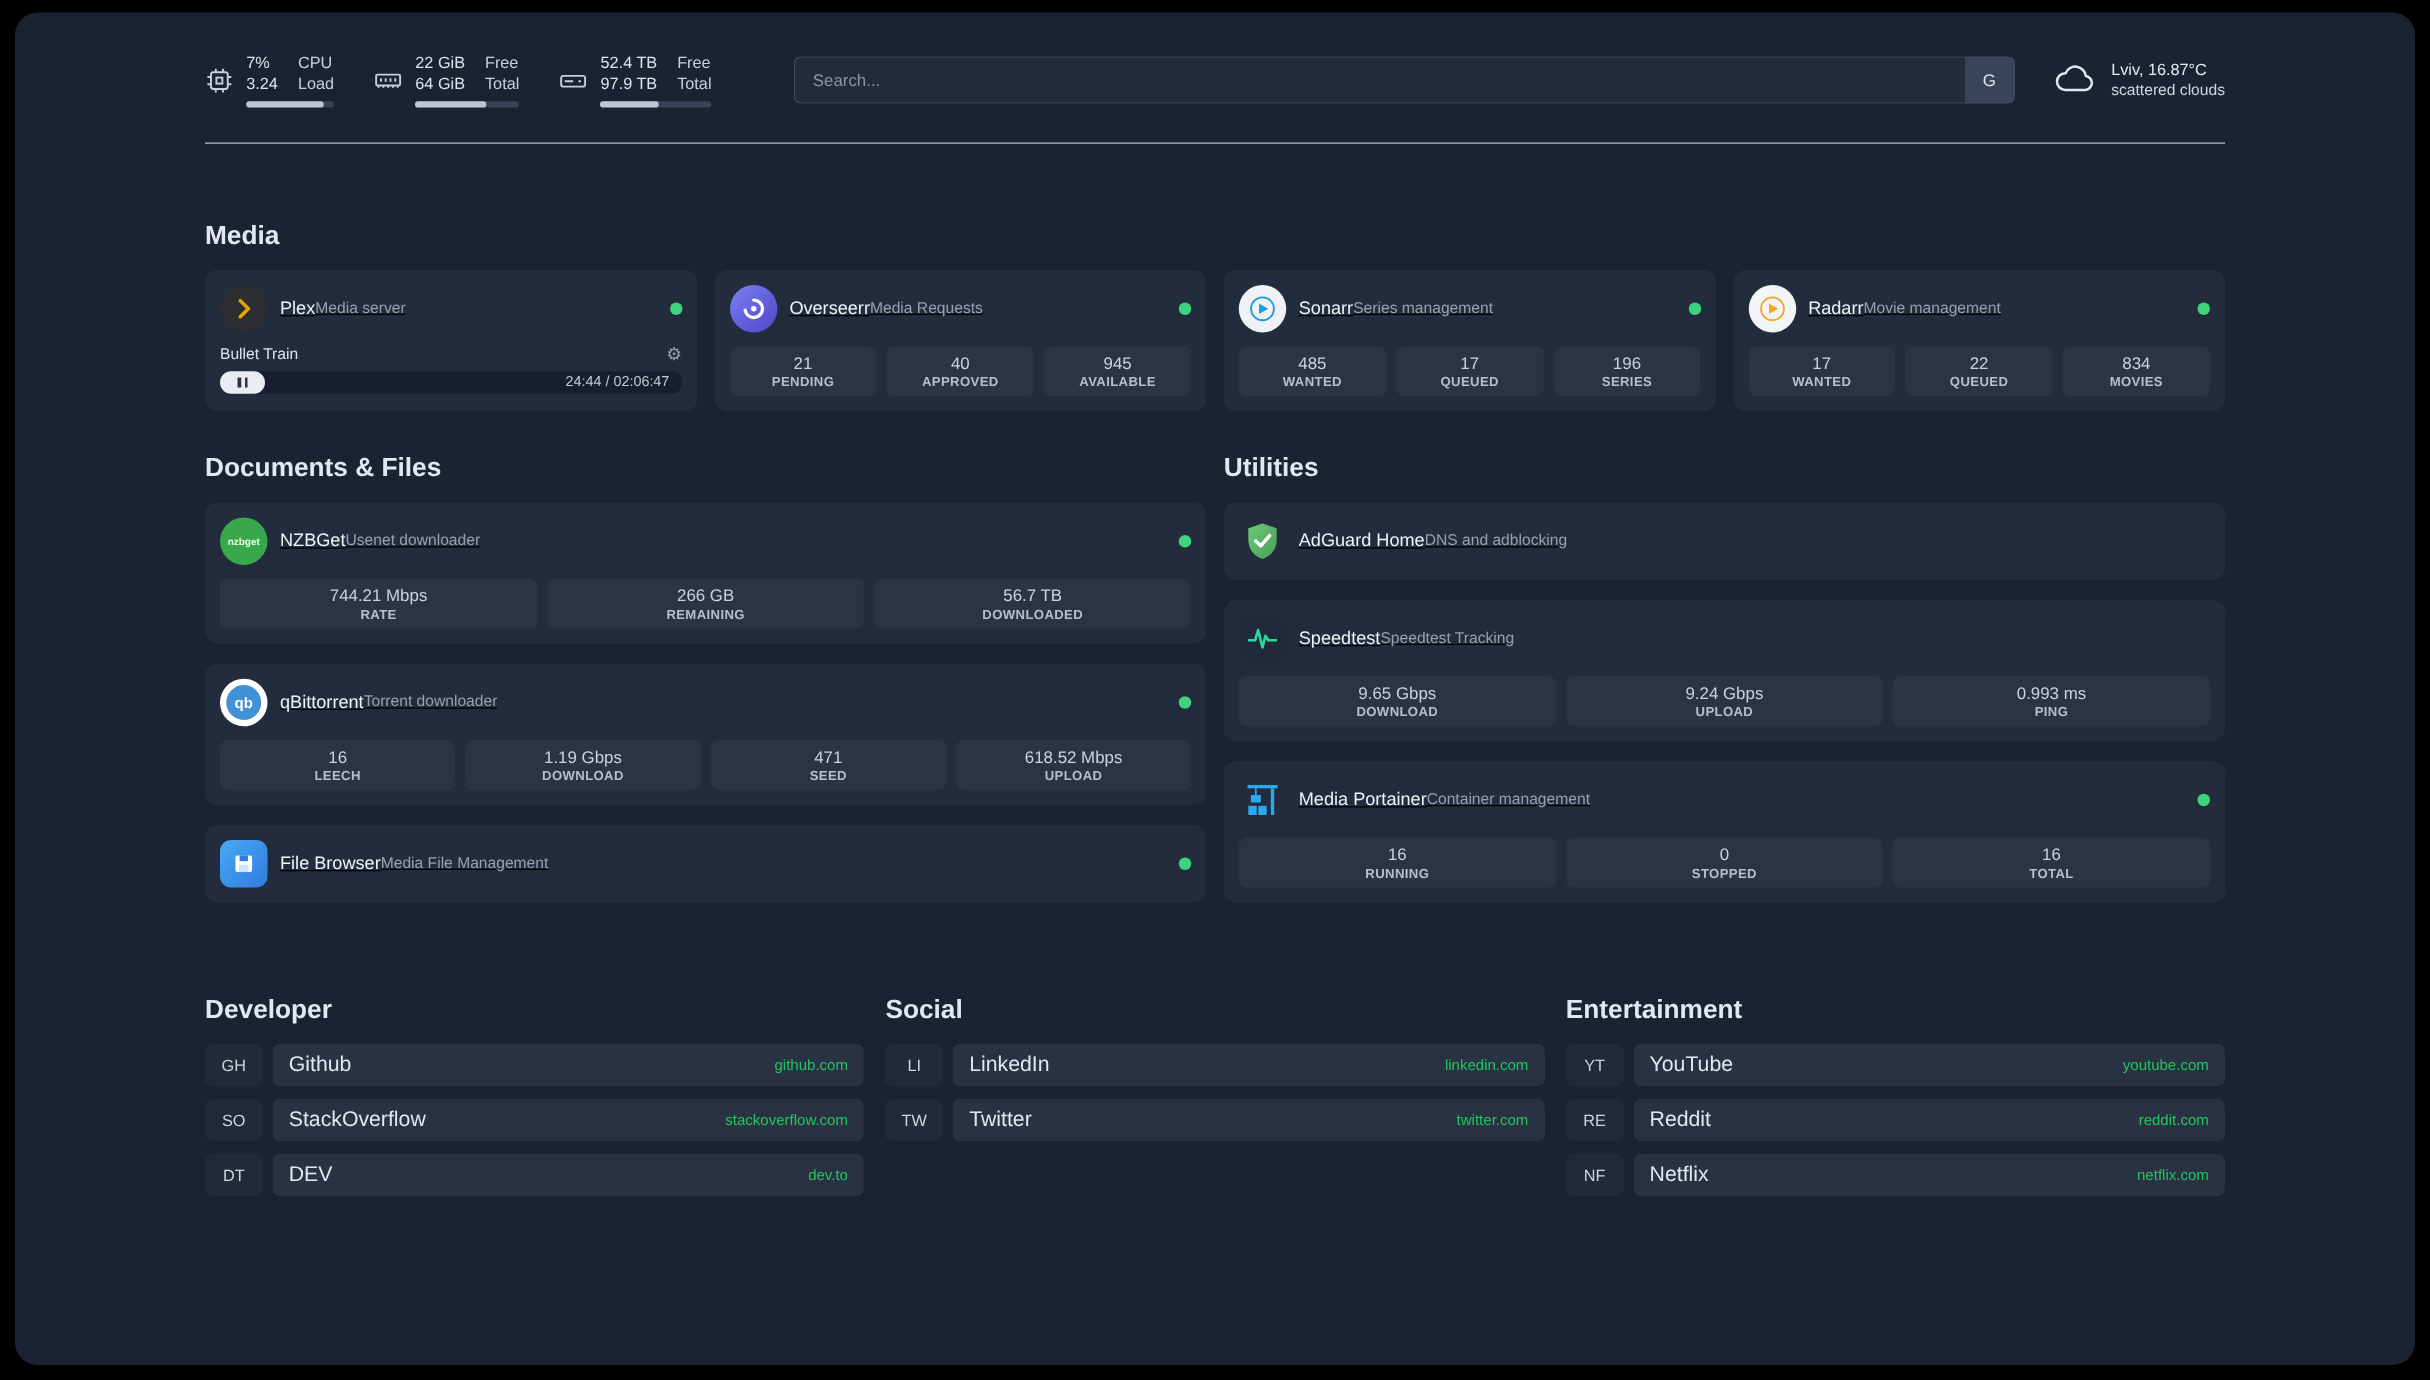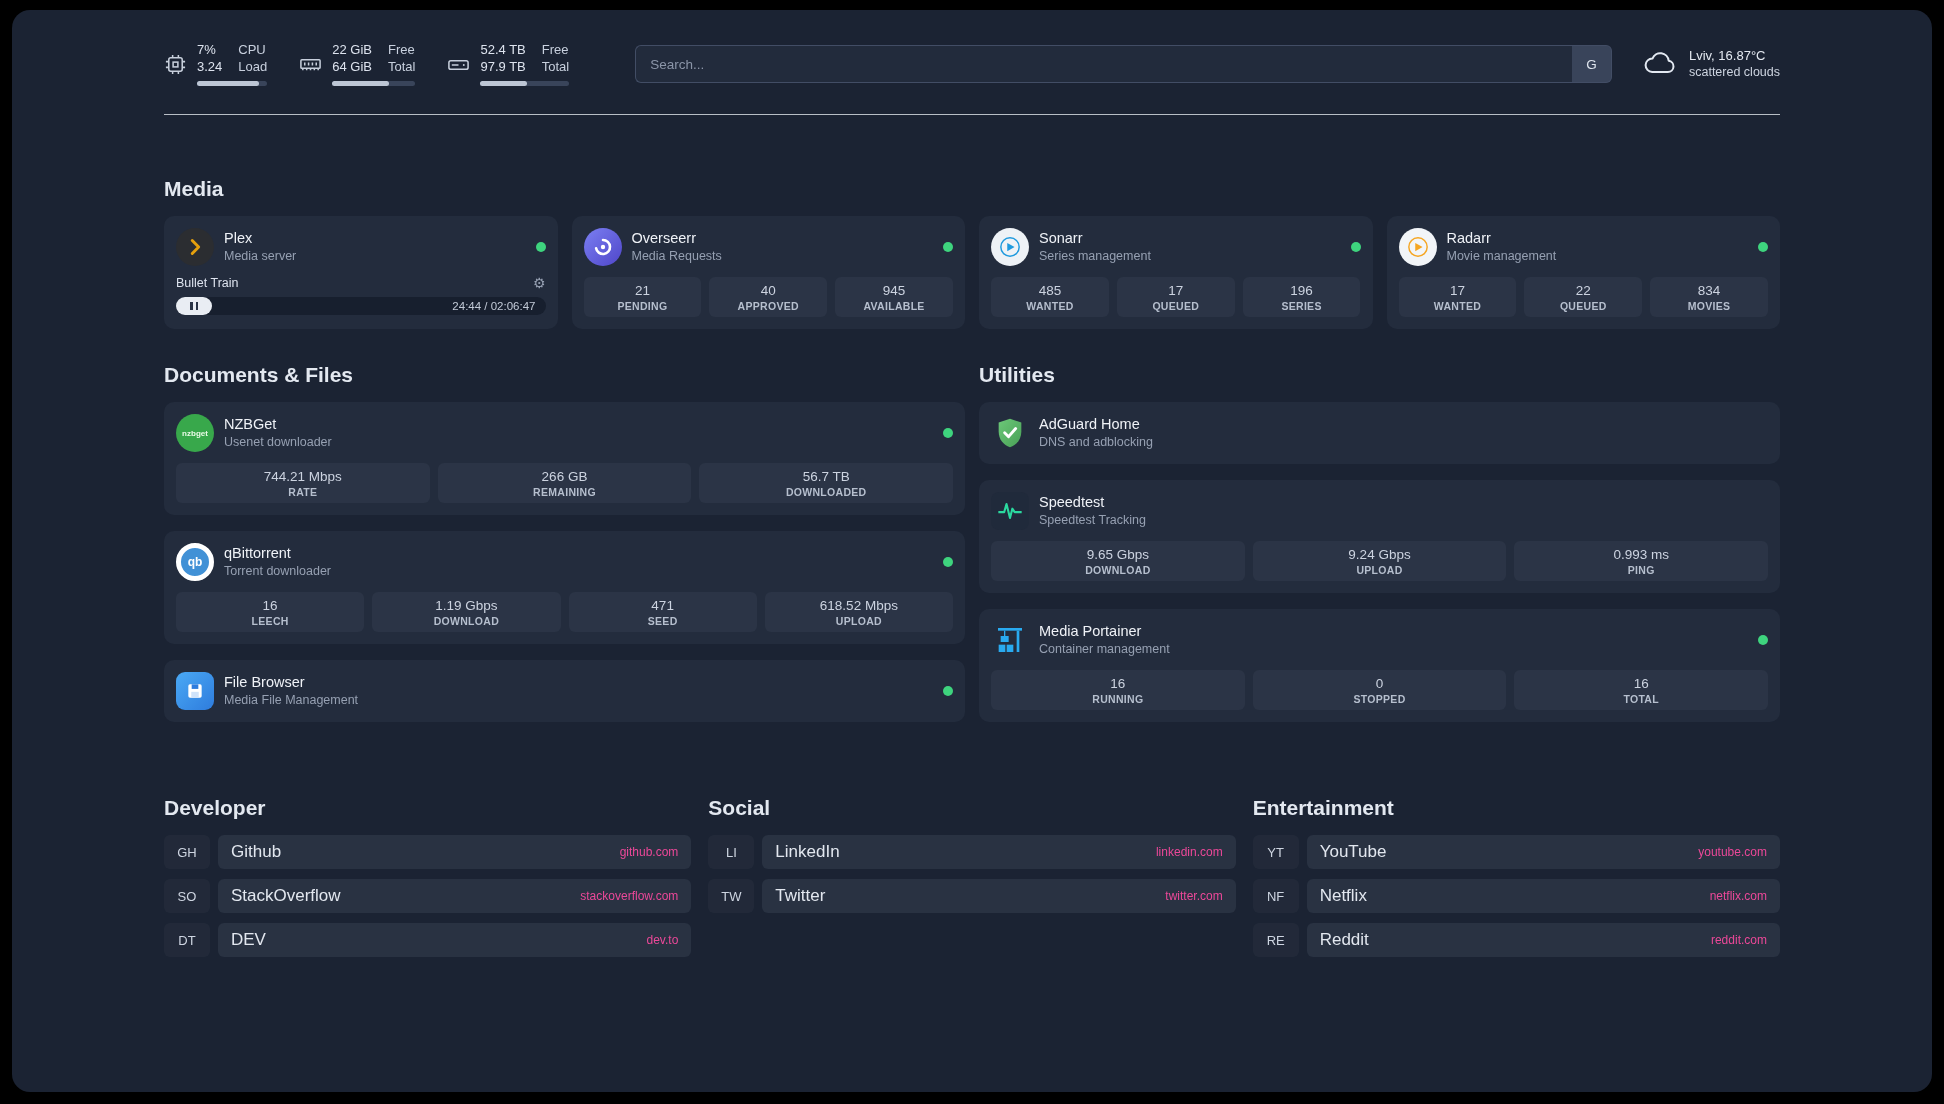--- a/index.html
+++ b/index.html
@@ -40,21 +40,21 @@
   
   h2.sec { font-size:21px; font-weight:600; color:#e3e8f0; margin-bottom:15px; }
   .media-section { margin-top:62px; }
   .media-grid { display:grid; grid-template-columns:repeat(4,1fr); gap:14px; }
 
   .card { background:#232c3d; border-radius:10px; padding:12px; display:flex; flex-direction:column; }
   .card-head { display:flex; align-items:center; gap:10px; }
   .app-icon { width:38px; height:38px; border-radius:50%; display:flex; align-items:center;
     justify-content:center; flex-shrink:0; overflow:hidden; }
   .app-icon svg { display:block; }
-  .app-text { display:flex; flex-direction:column; line-height:1.3; }
+  .app-text { display:flex; flex-direction:row; line-height:1.3;text-decoration:underline; }
   .app-name { font-size:14.5px; color:#eff2f7; font-weight:500; }
   .app-desc { font-size:12.5px; color:#96a0b2; }
   .dot { width:10px; height:10px; border-radius:50%; background:#3ed47e; margin-left:auto; flex-shrink:0; }
 
   .stats { display:flex; gap:8px; margin-top:11px; }
   .stat { flex:1; background:#2b3446; border-radius:6px; text-align:center; padding:6px 4px 5px;
     display:flex; flex-direction:column; gap:2px; }
   .stat-val { font-size:13.5px; color:#ccd3e0; }
   .stat-lab { font-size:10.5px; font-weight:700; color:#b6bfce; letter-spacing:.3px; }
 
@@ -88,21 +88,21 @@
   .ic-speedtest { border-radius:8px; background:#202a3b; }
 
   
   .bookmarks { display:grid; grid-template-columns:repeat(3,1fr); gap:17px; margin-top:58px; }
   .bm-row { display:flex; gap:8px; height:34px; margin-bottom:10px; text-decoration:none; cursor:pointer; }
   .bm-abbr { width:46px; display:flex; align-items:center; justify-content:center;
     background:rgba(255,255,255,.03); border-radius:6px; color:#ced5e1; font-size:13px; }
   .bm-bar { flex:1; background:#293242; border-radius:6px; display:flex; align-items:center;
     justify-content:space-between; padding:0 13px; }
   .bm-name { color:#e2e7ef; font-size:17px; }
-  .bm-url { color:#ec4899; font-size:12px; }
+  .bm-url { color:#22c55e; font-size:12px; }
 </style>
 </head>
 <body>
 
 <div class="screen">
   <div class="content">
 
     <header class="topbar">
       <div class="monitors">
 
@@ -544,31 +544,31 @@
       <div class="bm-col">
         <h2 class="sec">Entertainment</h2>
         <a class="bm-row">
           <span class="bm-abbr">YT</span>
           <span class="bm-bar">
             <span class="bm-name">YouTube</span>
             <span class="bm-url">youtube.com</span>
           </span>
         </a>
         <a class="bm-row">
+          <span class="bm-abbr">RE</span>
+          <span class="bm-bar">
+            <span class="bm-name">Reddit</span>
+            <span class="bm-url">reddit.com</span>
+          </span>
+        </a>
+        <a class="bm-row">
           <span class="bm-abbr">NF</span>
           <span class="bm-bar">
             <span class="bm-name">Netflix</span>
             <span class="bm-url">netflix.com</span>
           </span>
         </a>
-        <a class="bm-row">
-          <span class="bm-abbr">RE</span>
-          <span class="bm-bar">
-            <span class="bm-name">Reddit</span>
-            <span class="bm-url">reddit.com</span>
-          </span>
-        </a>
       </div>
 
     </section>
 
   </div>
 </div>
 
 </body></html>

